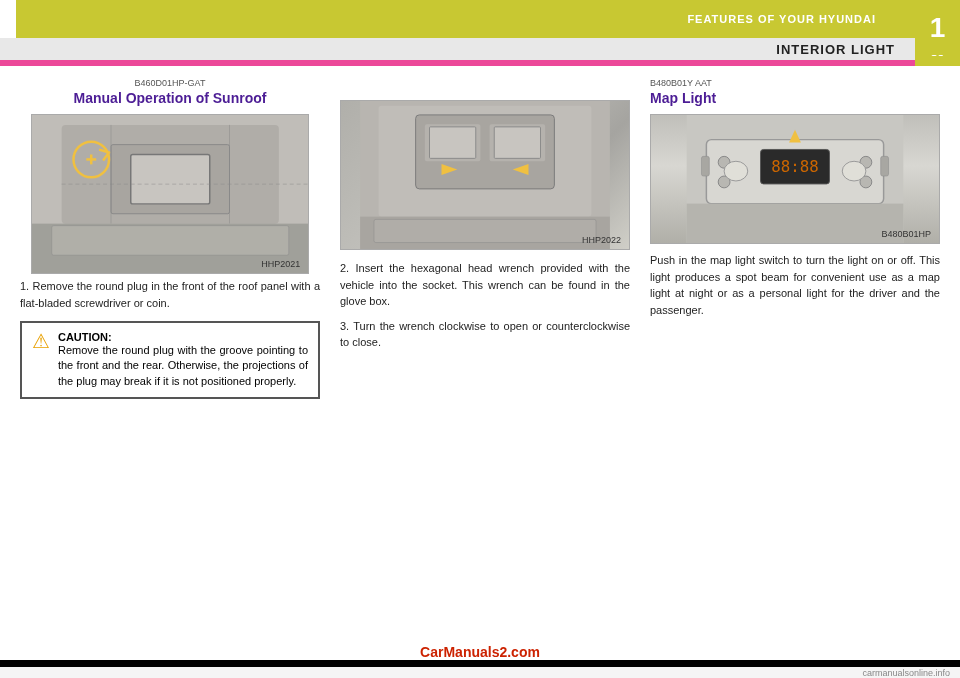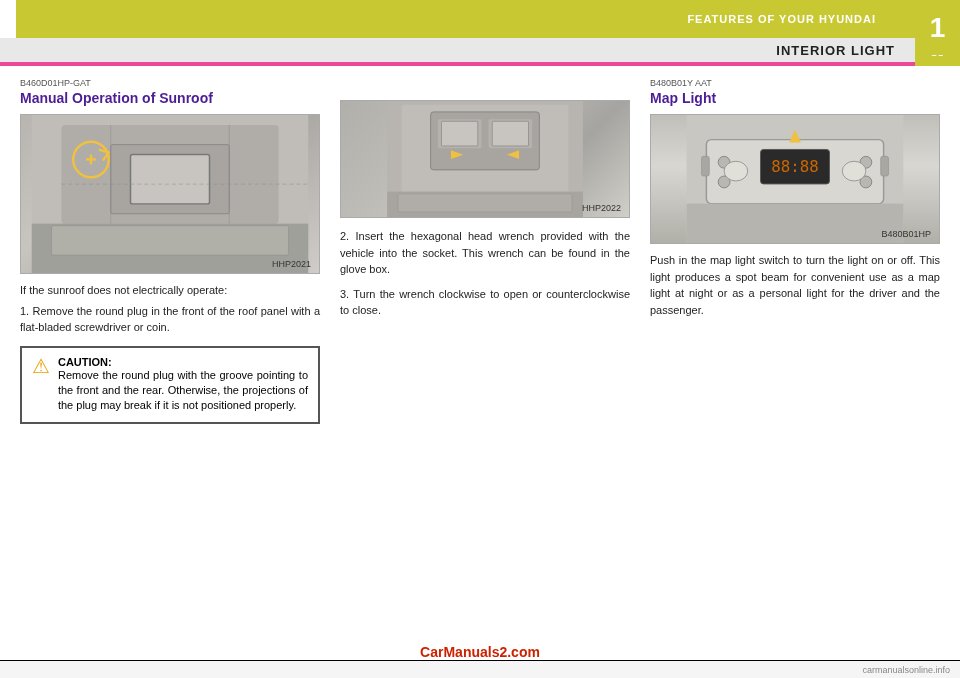--- a/index.html
+++ b/index.html
@@ -61,21 +61,21 @@
       position: absolute;
       top: 38px;
       left: 0;
       right: 45px;
       height: 28px;
       background: #e8e8e8;
       display: flex;
       align-items: center;
       justify-content: flex-end;
       padding-right: 20px;
-      border-bottom: 4px solid #ec4899;
+      border-bottom: 6px solid #ec4899;
     }
 
     .section-title {
       font-size: 13px;
       font-weight: bold;
       letter-spacing: 1px;
       color: #222;
     }
 
     
@@ -108,20 +108,21 @@
       flex-direction: row;
       padding: 12px 20px 10px 20px;
       gap: 20px;
     }
 
     
     .left-column {
       flex: 0 0 300px;
       display: flex;
       flex-direction: column;
+      align-items: center;
     }
 
     
     .middle-column {
       flex: 0 0 290px;
       display: flex;
       flex-direction: column;
     }
 
     
@@ -225,21 +226,21 @@
     }
 
     
     .footer-bar {
       position: absolute;
       bottom: 0;
       left: 0;
       right: 0;
       height: 18px;
       background: #f5f5f5;
-      border-top: 1px solid #000000;
+      border-top: 7px solid #000000;
       display: flex;
       align-items: center;
       justify-content: flex-end;
       padding-right: 10px;
     }
 
     .footer-text {
       font-size: 9px;
       color: #888;
     }
@@ -304,37 +305,36 @@
 
         <line x1="55" y1="45" x2="65" y2="45" stroke="#f0c040" stroke-width="2.5"></line>
         <line x1="60" y1="40" x2="60" y2="50" stroke="#f0c040" stroke-width="2.5"></line>
 
         <rect x="0" y="110" width="280" height="50" fill="#a0a09a"></rect>
         <rect x="20" y="112" width="240" height="30" rx="2" fill="#b0afa8" stroke="#888" stroke-width="0.5"></rect>
       </svg>
       <span class="img-caption">HHP2021</span>
     </div>
 
-    <div class="body-text">If the sunroof does not electrically operate:</div>
     <div class="step-text">
       <span>1. </span><span>Remove the round plug in the front of the roof panel with a flat-bladed screwdriver or coin.</span>
     </div>
 
     <div class="caution-box">
       <div class="caution-icon">⚠</div>
       <div class="caution-content">
         <div class="caution-title">CAUTION:</div>
         <div class="caution-text">Remove the round plug with the groove pointing to the front and the rear. Otherwise, the projections of the plug may break if it is not positioned properly.</div>
       </div>
     </div>
   </div>
 
   <div class="middle-column">
 
-    <div class="img-box interior-sketch" style="height:118px; margin-top: 22px;">
+    <div class="img-box interior-sketch" style="height:150px; margin-top: 22px;">
       <svg width="100%" height="100%" viewBox="0 0 270 160" xmlns="http://www.w3.org/2000/svg">
 
         <rect x="0" y="0" width="270" height="160" fill="#b8b5b0"></rect>
 
         <rect x="20" y="5" width="230" height="120" rx="3" fill="#c0bdb8"></rect>
 
         <rect x="60" y="15" width="150" height="80" rx="4" fill="#a8a5a0" stroke="#777" stroke-width="1"></rect>
 
         <rect x="70" y="25" width="60" height="40" rx="2" fill="#b5b2ad"></rect>
         <rect x="140" y="25" width="60" height="40" rx="2" fill="#b5b2ad"></rect>

